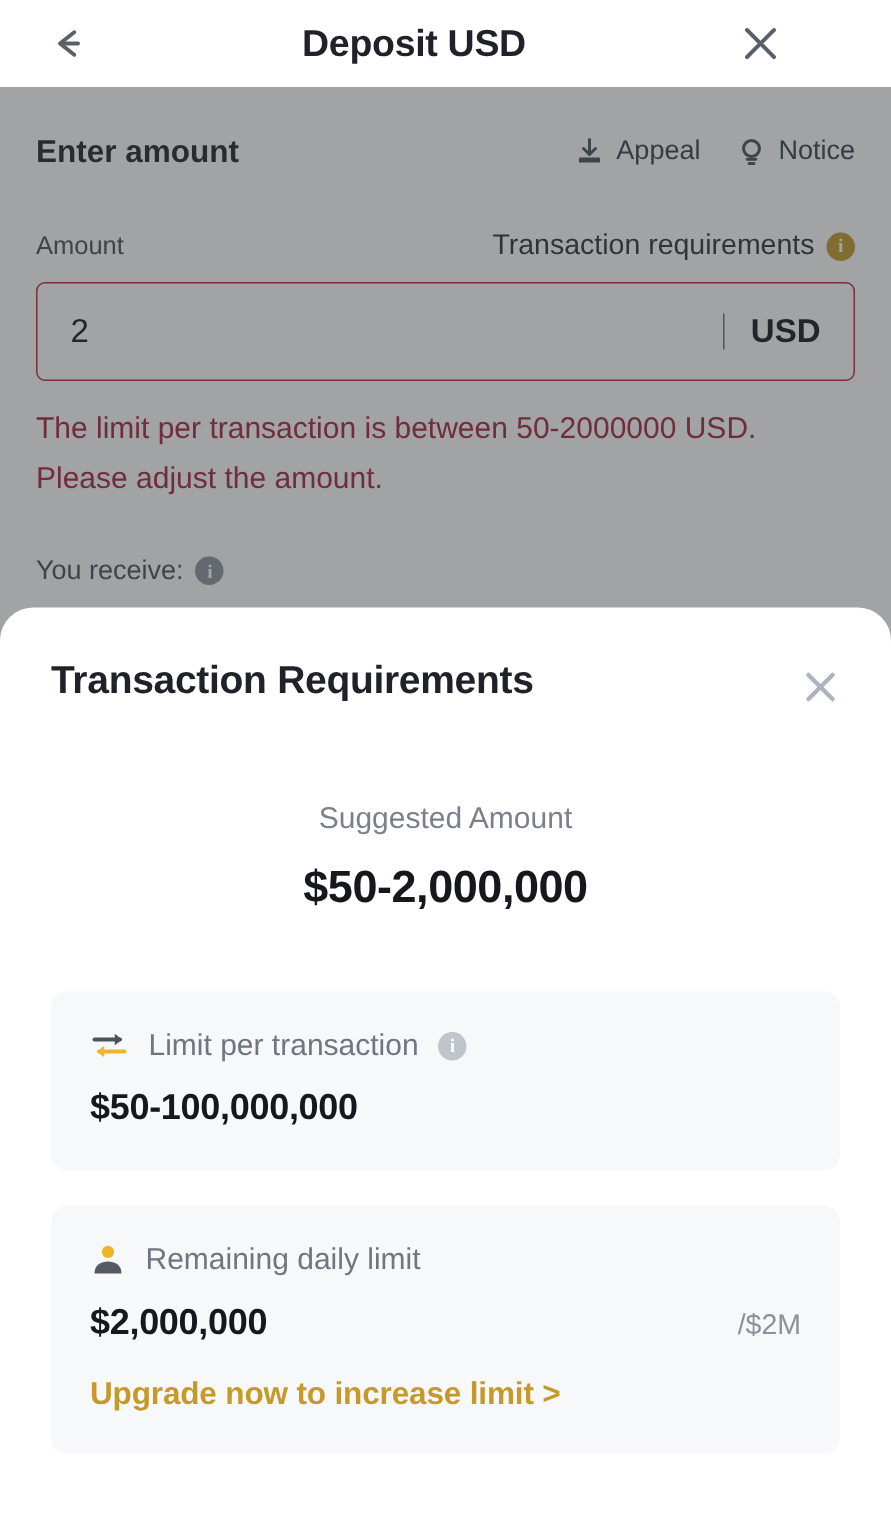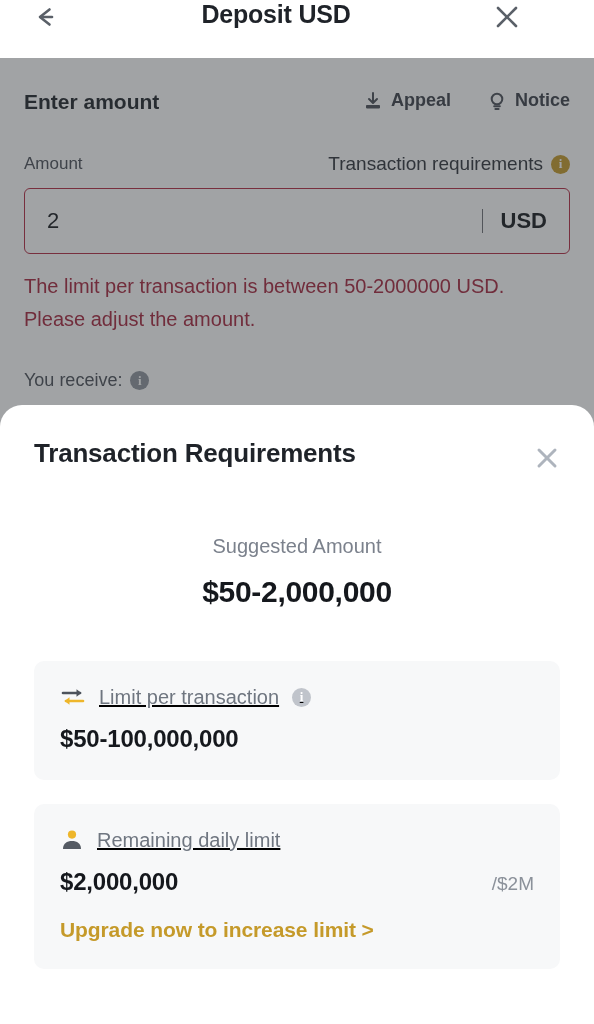--- a/index.html
+++ b/index.html
@@ -21,20 +21,21 @@
   }
 
   
   .navbar {
     position: absolute;
     top: 0; left: 0;
     width: 552px;
     height: 58px;
     background: #ffffff;
     display: flex;
+    align-items: center;
     justify-content: space-between;
     padding: 0 28px;
   }
   .nav-back {
     width: 34px; height: 34px;
     display: flex; align-items: center; justify-content: center;
     flex: none;
   }
   .nav-title {
     font-size: 25px;
@@ -67,22 +68,21 @@
   }
 
   .enter-amount-title {
     font-size: 21px;
     font-weight: bold;
     color: #1f2329;
   }
   .head-actions {
     display: flex;
     align-items: center;
-    gap: 36px;
-    font-weight: bold;
+    gap: 24px;
   }
   .head-action {
     display: flex;
     align-items: center;
     gap: 8px;
     font-size: 18px;
     color: #3b4049;
   }
 
   .label-row {
@@ -210,21 +210,20 @@
     border-radius: 10px;
     padding: 24px 26px 27px 26px;
   }
   .card + .card { margin-top: 24px; }
   #card-limit { margin-top: 52px; }
 
   .card-head {
     display: flex;
     align-items: center;
     gap: 13px;
-    text-decoration: underline;
   }
   .card-head-label {
     font-size: 20px;
     color: #6f7680;
   }
   .card-value-row {
     margin-top: 16px;
     display: flex;
     align-items: baseline;
     justify-content: space-between;

